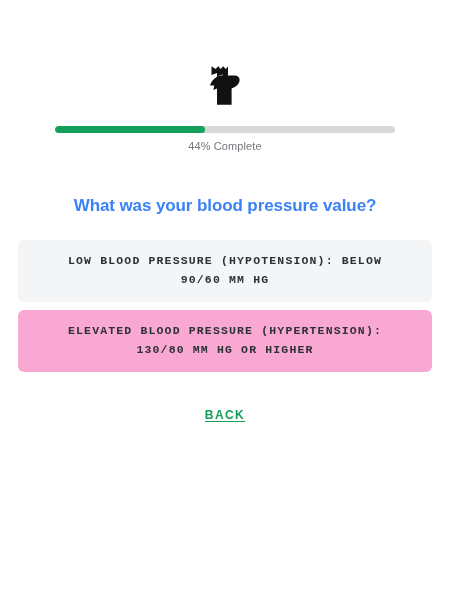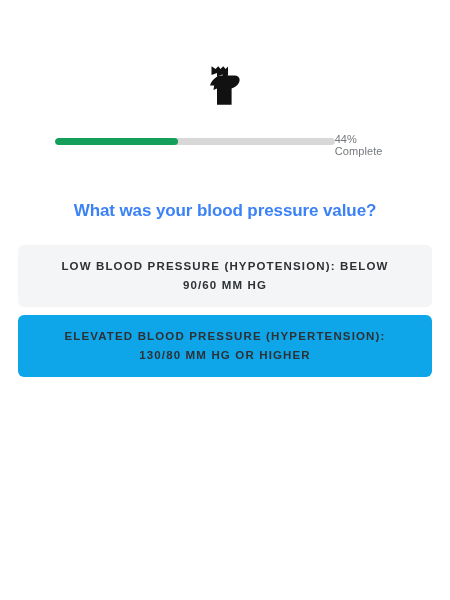--- a/index.html
+++ b/index.html
@@ -32,21 +32,21 @@
     align-items: center;
     justify-content: center;
   }
   .logo-svg { display: block; }
 
   
   .progress-section {
     margin-top: 18px;
     width: 340px;
     display: flex;
-    flex-direction: row;
+    flex-direction: column;
     align-items: center;
   }
   .progress-track {
     width: 340px;
     height: 7px;
     border-radius: 4px;
     background: #d8d8d8;
     overflow: hidden;
     position: relative;
   }
@@ -85,21 +85,21 @@
     border: none;
     border-radius: 6px;
     min-height: 56px;
     padding: 12px 26px;
     box-sizing: border-box;
     display: flex;
     align-items: center;
     justify-content: center;
     text-align: center;
     cursor: pointer;
-    font-family: Liberation Sans, sans-serif;
+    font-family: Liberation Mono, monospace;
   }
   .option-label {
     font-size: 11.5px;
     font-weight: bold;
     color: #2e3134;
     letter-spacing: 1.15px;
     line-height: 1.65;
     text-transform: uppercase;
   }
 
@@ -148,20 +148,23 @@
     </div>
     <div class="progress-label">44% Complete</div>
   </div>
 
   <div class="question">What was your blood pressure value?</div>
 
   <div class="options">
     <button class="option" style="background: rgb(244, 245, 246);">
       <span class="option-label">Low blood pressure (Hypotension): Below 90/60 mm Hg</span>
     </button>
-    <button class="option" style="background: #0ea5e9;">
+    <button class="option" style="background: #f9a8d4;">
       <span class="option-label">Elevated blood pressure (Hypertension): 130/80 mm Hg or higher</span>
     </button>
   </div>
 
+  <div class="back-wrap">
+    <a class="back-link" href="#" style="color: rgb(20, 160, 90);">BACK</a>
+  </div>
 
 
 </div>
 
 </body></html>

